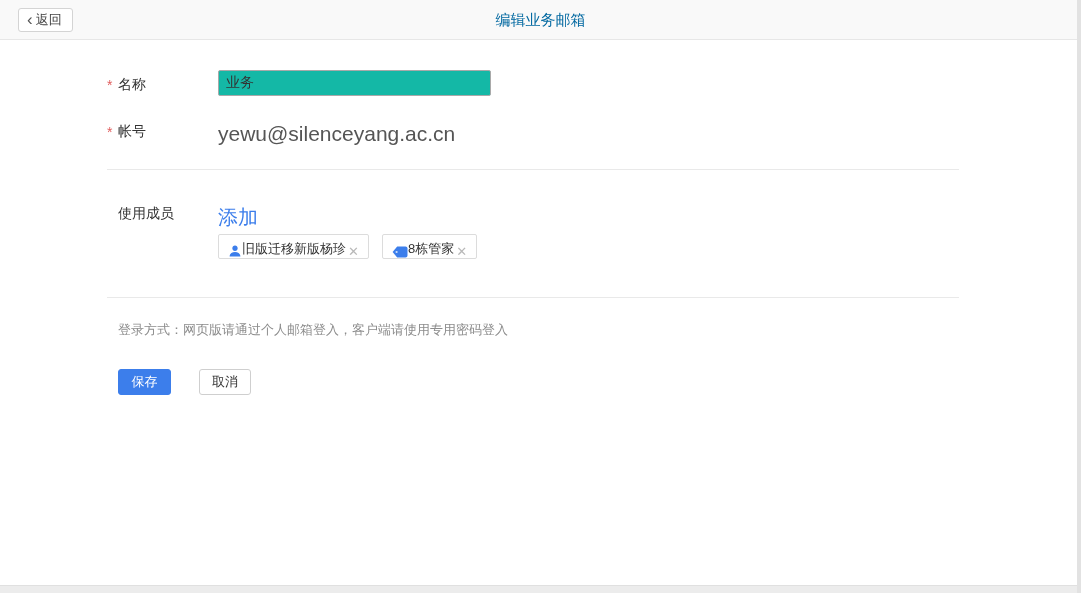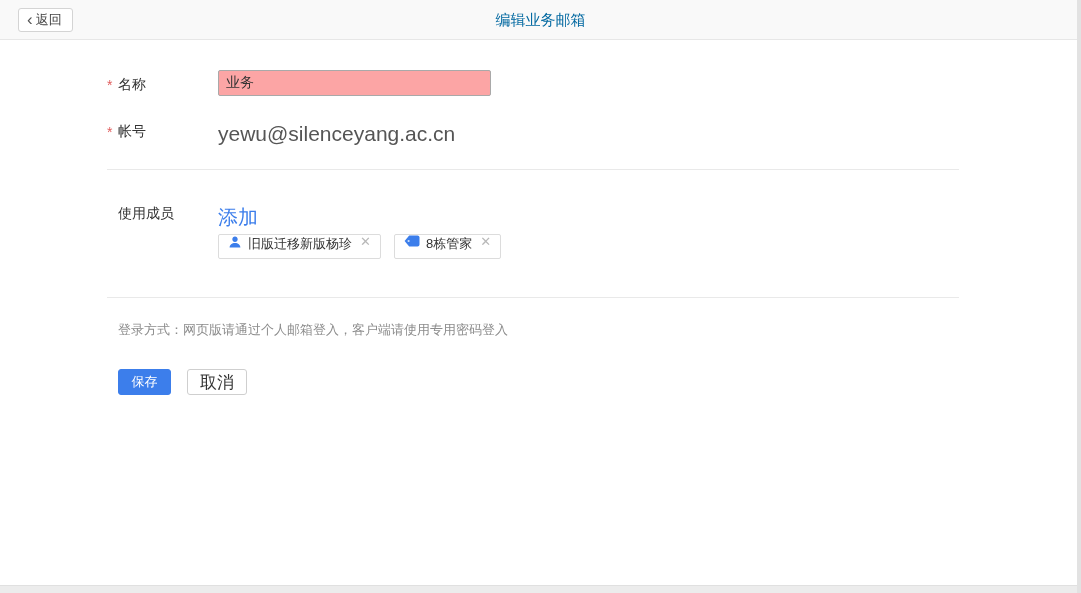--- a/index.html
+++ b/index.html
@@ -42,21 +42,21 @@
     position: absolute; left: 0; top: 1px;
     color: #e05c5c; font-size: 14px;
   }
   .name-row-label { top: 76px; }
   .name-input {
     position: absolute; left: 218px; top: 70px;
     width: 273px; height: 26px;
     border: 1px solid #a9a9a9; border-radius: 2px;
     padding: 0 7px; font-size: 14px; color: #333;
     font-family: "Liberation Sans", "DejaVu Sans", sans-serif;
-    outline: none; background: #fca5a5;
+    outline: none; background: #14b8a6;
   }
   .account-row-label { top: 123px; }
   .account-value {
     position: absolute; left: 218px; top: 122px;
     font-size: 21px; color: #555;
   }
   .divider {
     position: absolute; left: 107px; width: 852px; height: 1px;
     background: #e9e9e9;
   }
@@ -67,54 +67,54 @@
   .add-link {
     position: absolute; left: 218px; top: 204px;
     font-size: 20px; color: #3c7eeb; cursor: pointer;
   }
   .tags-row {
     position: absolute; left: 218px; top: 234px;
     display: flex; gap: 13px;
   }
   .member-tag {
     height: 25px;
-    display: inline-flex; align-items: flex-start; gap: 6px;
+    display: inline-flex; align-items: flex-end; gap: 0;
     padding: 0 9px;
     background: #fff;
     border: 1px solid #dcdcdc; border-radius: 2px;
     font-size: 13px; color: #333;
   }
   .tag-remove {
     color: #b8b8b8; font-size: 13px; line-height: 1;
     cursor: pointer; margin-left: 2px;
   }
   .tag-icon-wrap { display: inline-flex; align-items: center; }
 
   .login-hint {
     position: absolute; left: 118px; top: 321px;
     font-size: 13px; color: #8c8c8c;
   }
 
   
   .actions {
     position: absolute; left: 118px; top: 369px;
-    display: flex; gap: 16px;
+    display: flex; gap: 28px;
   }
   .btn-save {
     min-width: 53px; height: 26px;
     background: #3c7eeb; color: #fff;
     border: 1px solid #3c7eeb; border-radius: 3px;
     font-size: 13px; cursor: pointer; padding: 0 12px;
     font-family: "Liberation Sans", "DejaVu Sans", sans-serif;
   }
   .btn-cancel {
     min-width: 48px; height: 26px;
     background: #fff; color: #333;
     border: 1px solid #cfcfcf; border-radius: 3px;
-    font-size: 17px; cursor: pointer; padding: 0 12px;
+    font-size: 13px; cursor: pointer; padding: 0 12px;
     font-family: "Liberation Sans", "DejaVu Sans", sans-serif;
   }
 
   
   .right-edge {
     position: absolute; top: 0; right: 0; width: 4px; height: 100%;
     background: #e2e2e2; z-index: 5;
   }
   .bottom-edge {
     position: absolute; bottom: 0; left: 0; right: 0; height: 8px;

